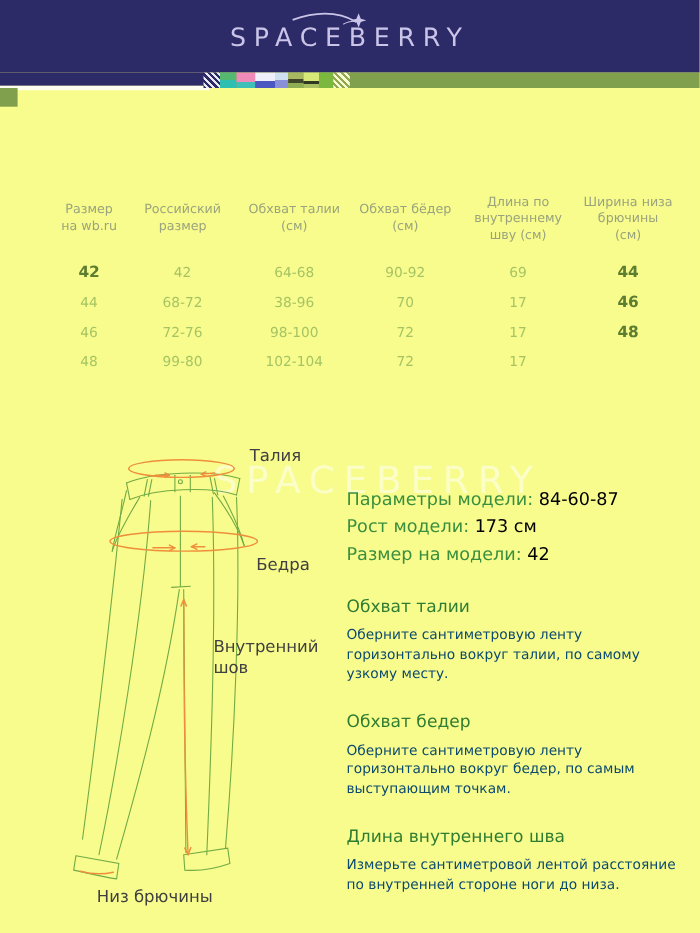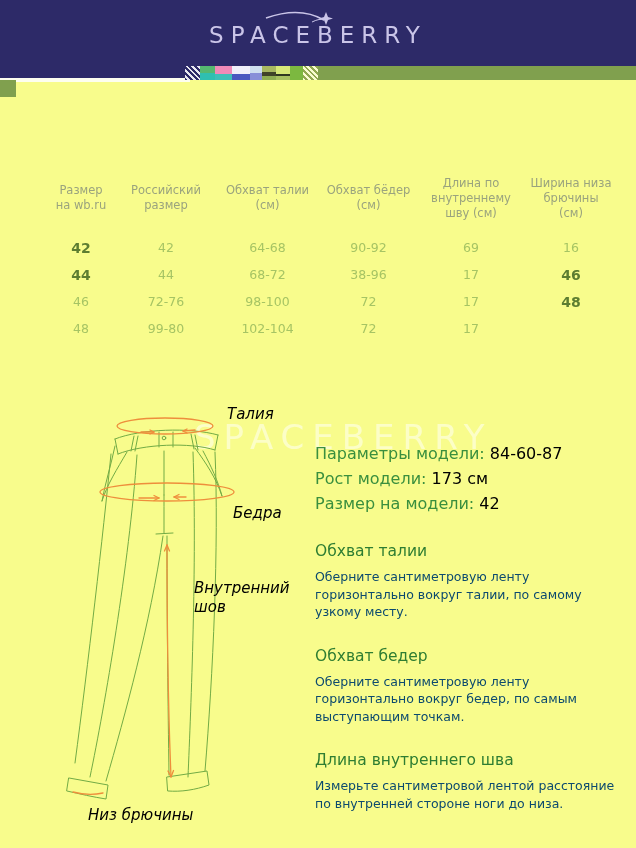--- a/index.html
+++ b/index.html
@@ -36,21 +36,21 @@
   .th{color:#9aa37e;font-size:11.5px;line-height:15px;text-align:center;
       white-space:pre-line;height:52px;display:flex;align-items:center;justify-content:center;}
   .td{height:27px;display:flex;align-items:center;justify-content:center;
       color:#a6c464;font-size:12.5px;}
   .td.first{color:#5d7d31;font-weight:600;font-size:14px;}
   .row-gap{grid-column:1/7;height:10px;}
   
   .watermark{left:194px;top:417px;font-size:34px;letter-spacing:8px;
              color:rgba(255,255,238,0.60);font-weight:500;}
   
-  .diag-label{color:#000000;font-size:15px;white-space:pre-line;line-height:19px;font-style:italic;}
+  .diag-label{color:#404040;font-size:15px;white-space:pre-line;line-height:19px;}
   .lbl-waist{left:227px;top:405px;}
   .lbl-hips{left:233px;top:504px;}
   .lbl-inseam{left:194px;top:566px;margin-top:13px;}
   .lbl-hem{left:88px;top:806px;}
   
   .right-col{left:315px;top:441px;width:312px;}
   .model-line{font-size:16px;line-height:25px;color:#3a8f3e;}
   .model-line .val{color:#000000;}
   .guide{margin-top:25px;}
   .guide:first-of-type{margin-top:27px;}
@@ -100,26 +100,26 @@
   <div class="th">Ширина низа
 брючины
 (см)</div>
   <div class="row-gap"></div>
 
   <div class="td first">42</div>
   <div class="td">42</div>
   <div class="td">64-68</div>
   <div class="td">90-92</div>
   <div class="td">69</div>
-  <div class="td">16</div>
 
   <div class="td first">44</div>
   <div class="td">44</div>
   <div class="td">68-72</div>
   <div class="td">38-96</div>
+  <div class="td">70</div>
   <div class="td">17</div>
 
   <div class="td first">46</div>
   <div class="td">46</div>
   <div class="td">72-76</div>
   <div class="td">98-100</div>
   <div class="td">72</div>
   <div class="td">17</div>
 
   <div class="td first">48</div>

